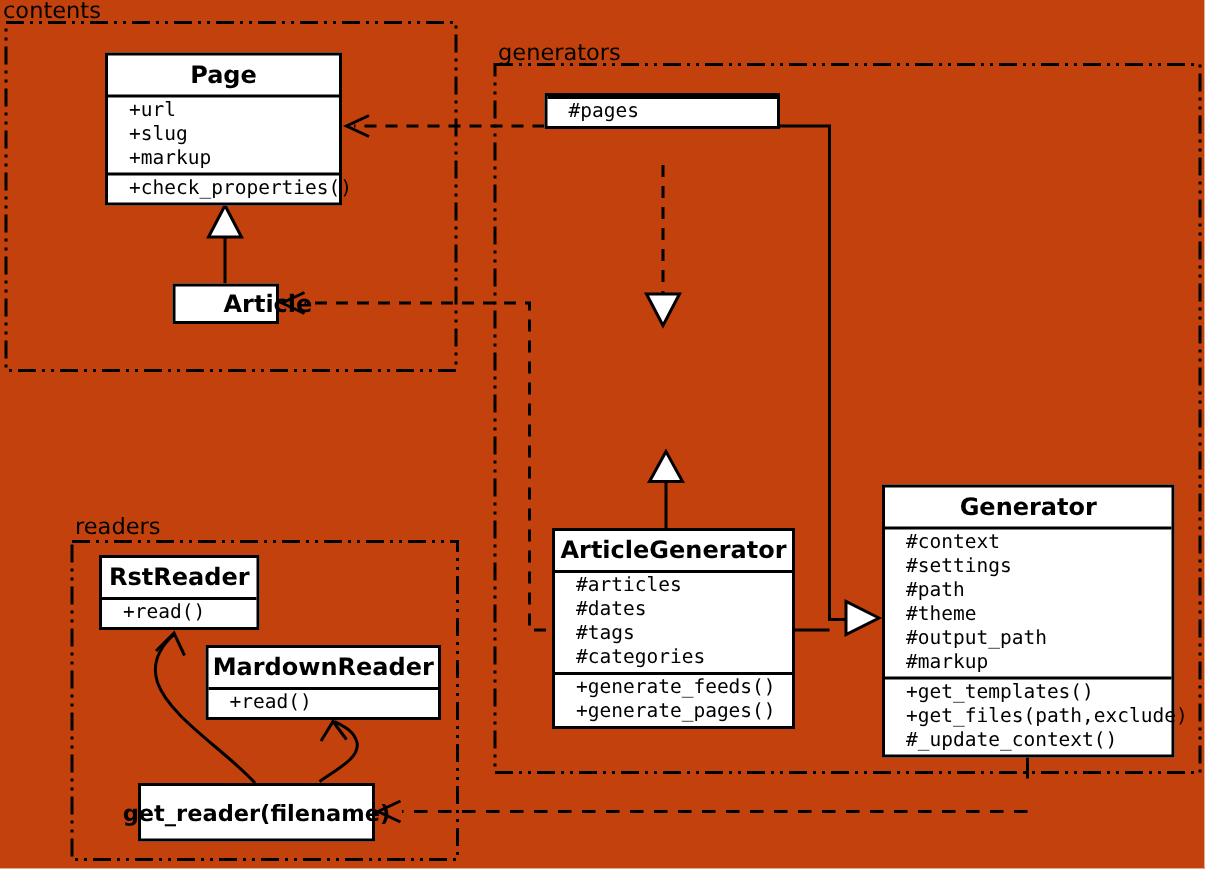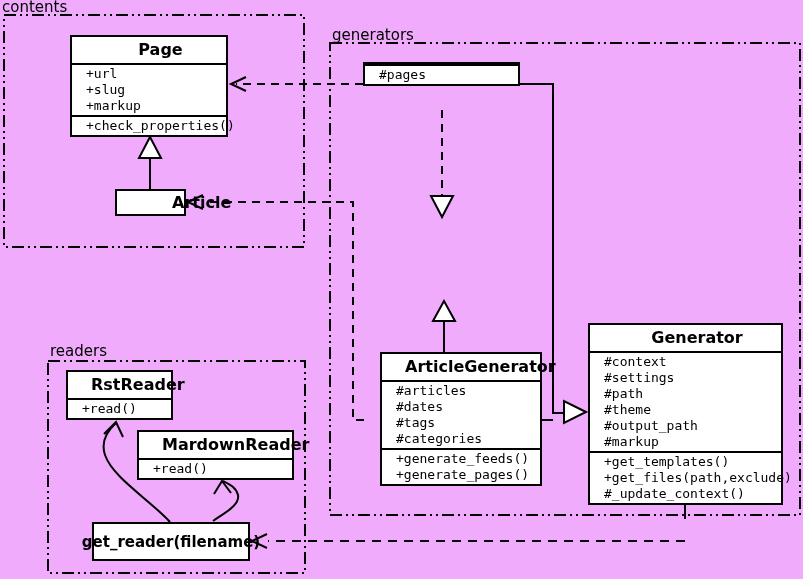--- a/index.html
+++ b/index.html
@@ -1,31 +1,31 @@
 <!DOCTYPE html>
 <html><head>
 <meta charset="utf-8">
 <style>
   html,body{margin:0;padding:0;background:#ffffff;}
   .canvas{
-    position:relative;width:803px;height:579px;background:#f0abfc;
+    position:relative;width:803px;height:579px;background:#c2410c;
     font-family:"DejaVu Sans", sans-serif;color:#000;overflow:hidden;
   }
   .wires{position:absolute;left:0;top:0;z-index:0;}
   .pkg-label{
     position:absolute;z-index:2;font-size:15px;line-height:15px;
     font-family:"DejaVu Sans", sans-serif;color:#000;white-space:nowrap;
   }
   .uml-class{
     position:absolute;z-index:1;background:#ffffff;border:2px solid #000;
     box-sizing:content-box;
   }
   .uml-title{
     height:26px;line-height:26px;font-size:16px;font-weight:bold;
-    text-align:center;white-space:nowrap;font-family:"DejaVu Sans", sans-serif;margin-left:23px;
+    text-align:center;white-space:nowrap;font-family:"DejaVu Sans", sans-serif;
   }
   .uml-title-stereo{
     text-align:center;padding:3px 0 1px 0;
   }
   .stereo{
     display:block;font-family:"DejaVu Sans Mono", monospace;font-size:13px;line-height:16px;
   }
   .stereo-name{
     display:block;font-family:"DejaVu Sans", sans-serif;font-size:17px;line-height:21px;font-weight:bold;
   }
@@ -122,21 +122,21 @@
     <div class="uml-title" style="height:23px;line-height:23px;padding-left:32px;">Article</div>
   </div>
 
   <div class="uml-class" style="left:363px;top:62px;width:153px;">
     <div class="uml-comp sep">
       <div class="uml-line">#pages</div>
     </div>
   </div>
 
 
-  <div class="uml-class" style="left:380px;top:352px;width:158px;">
+  <div class="uml-class" style="left:368px;top:352px;width:158px;">
     <div class="uml-title">ArticleGenerator</div>
     <div class="uml-comp sep">
       <div class="uml-line">#articles</div>
       <div class="uml-line">#dates</div>
       <div class="uml-line">#tags</div>
       <div class="uml-line">#categories</div>
     </div>
     <div class="uml-comp sep">
       <div class="uml-line">+generate_feeds()</div>
       <div class="uml-line">+generate_pages()</div>

